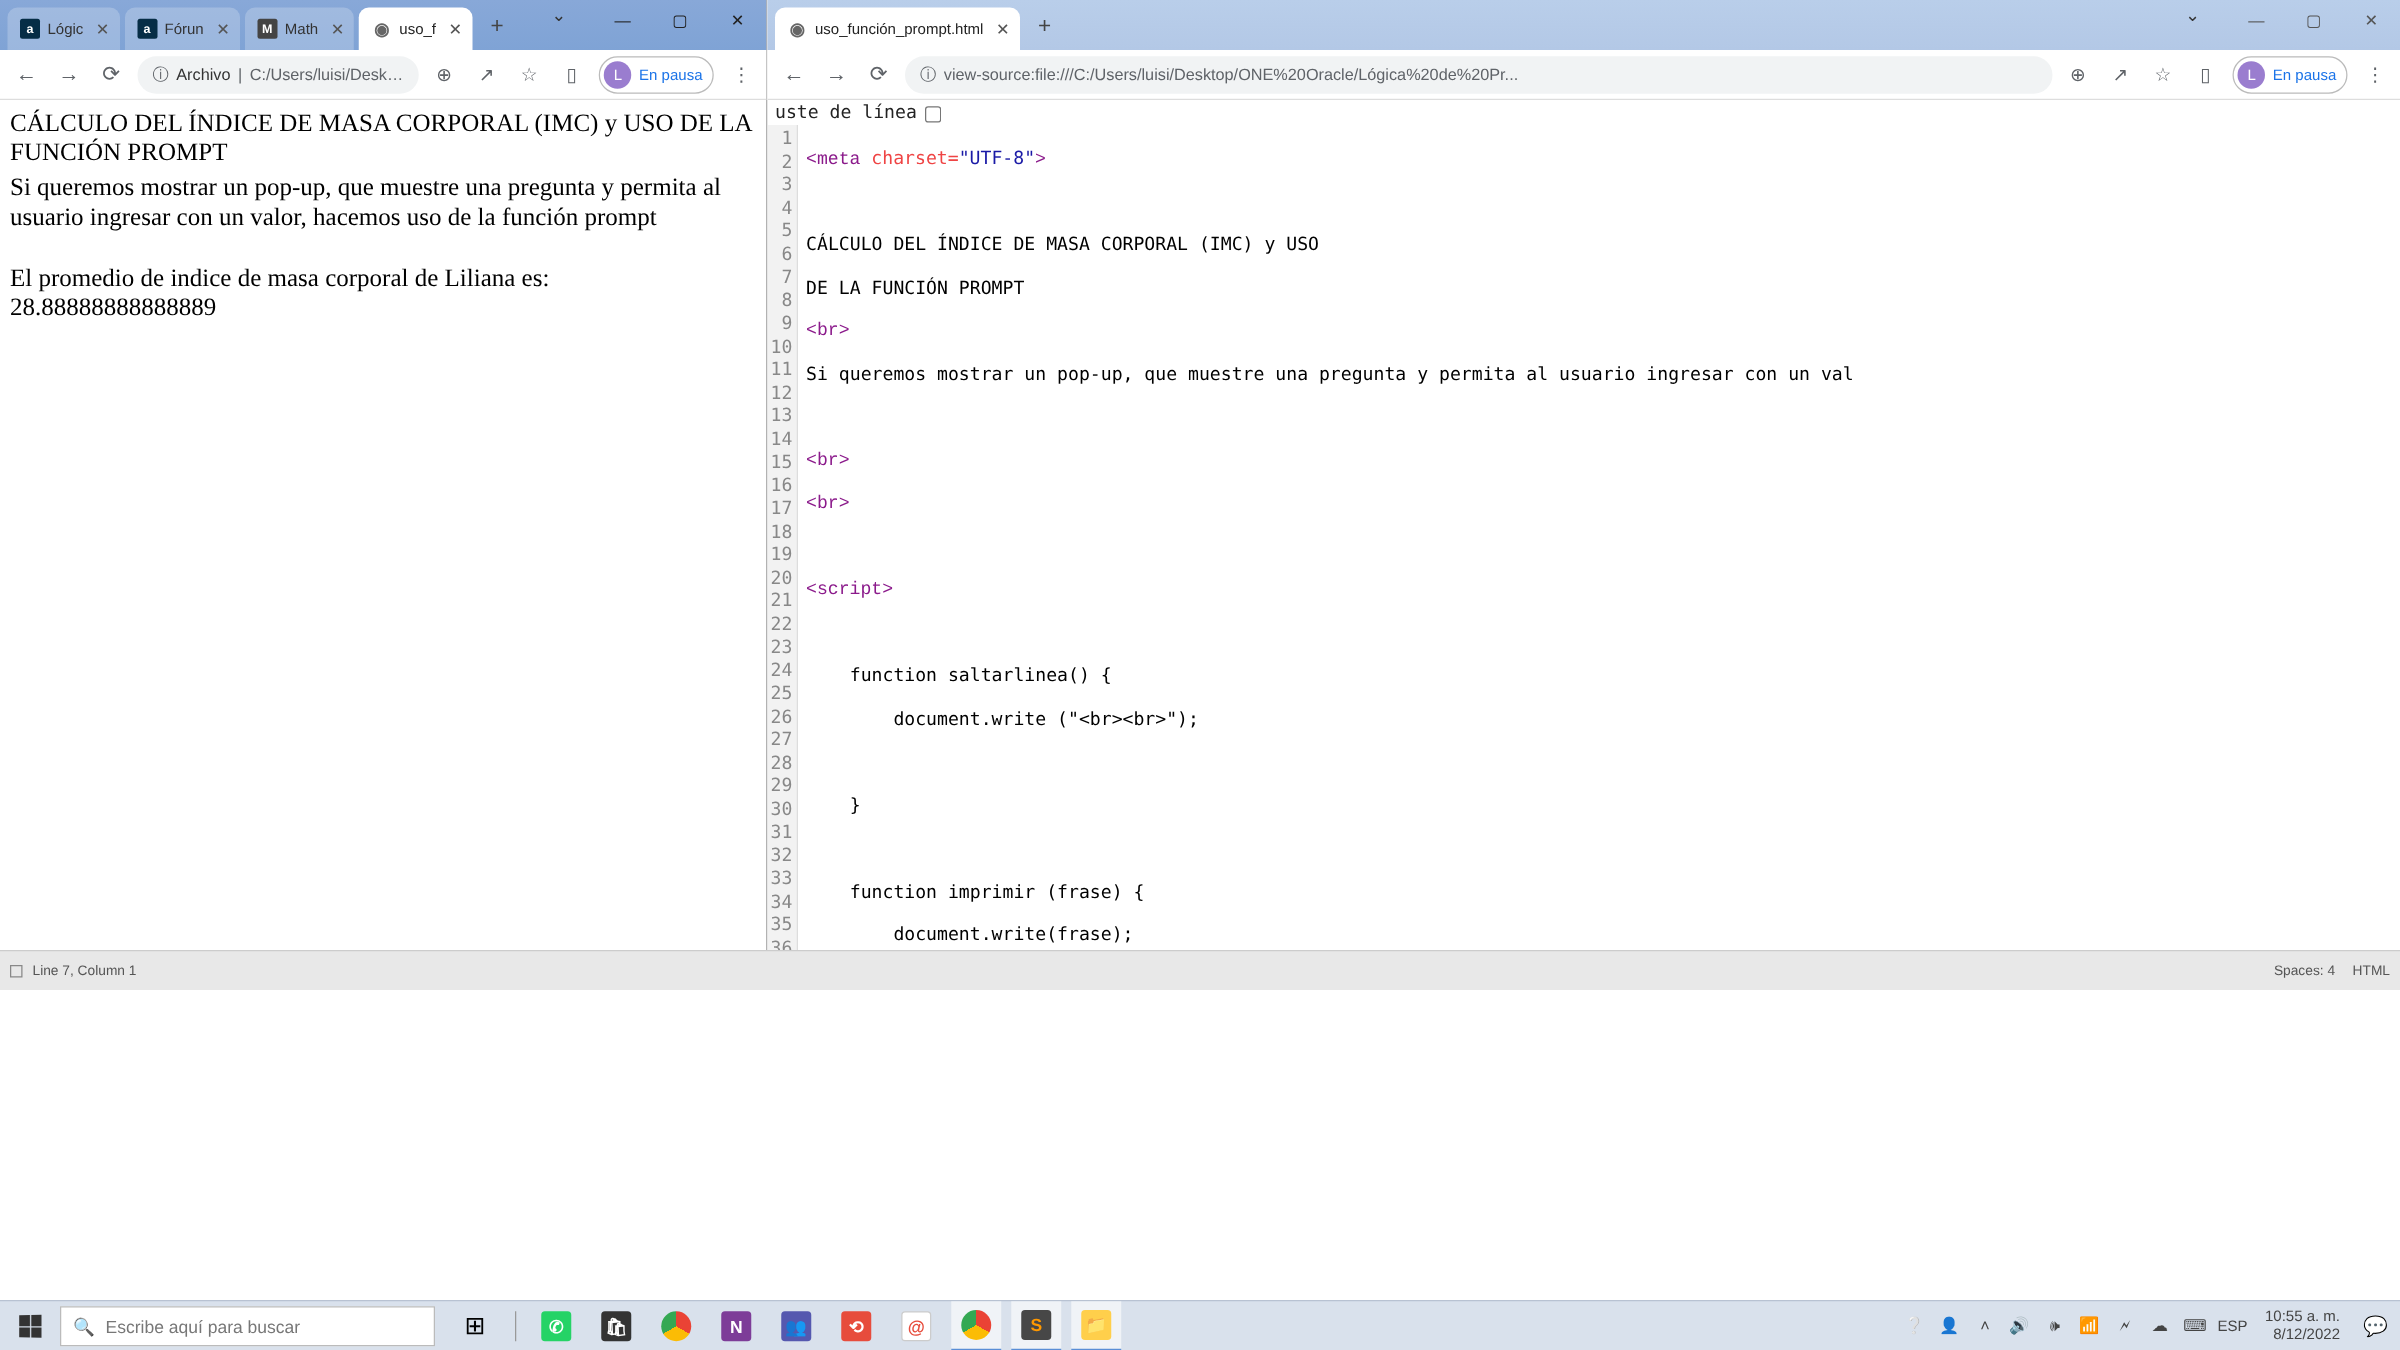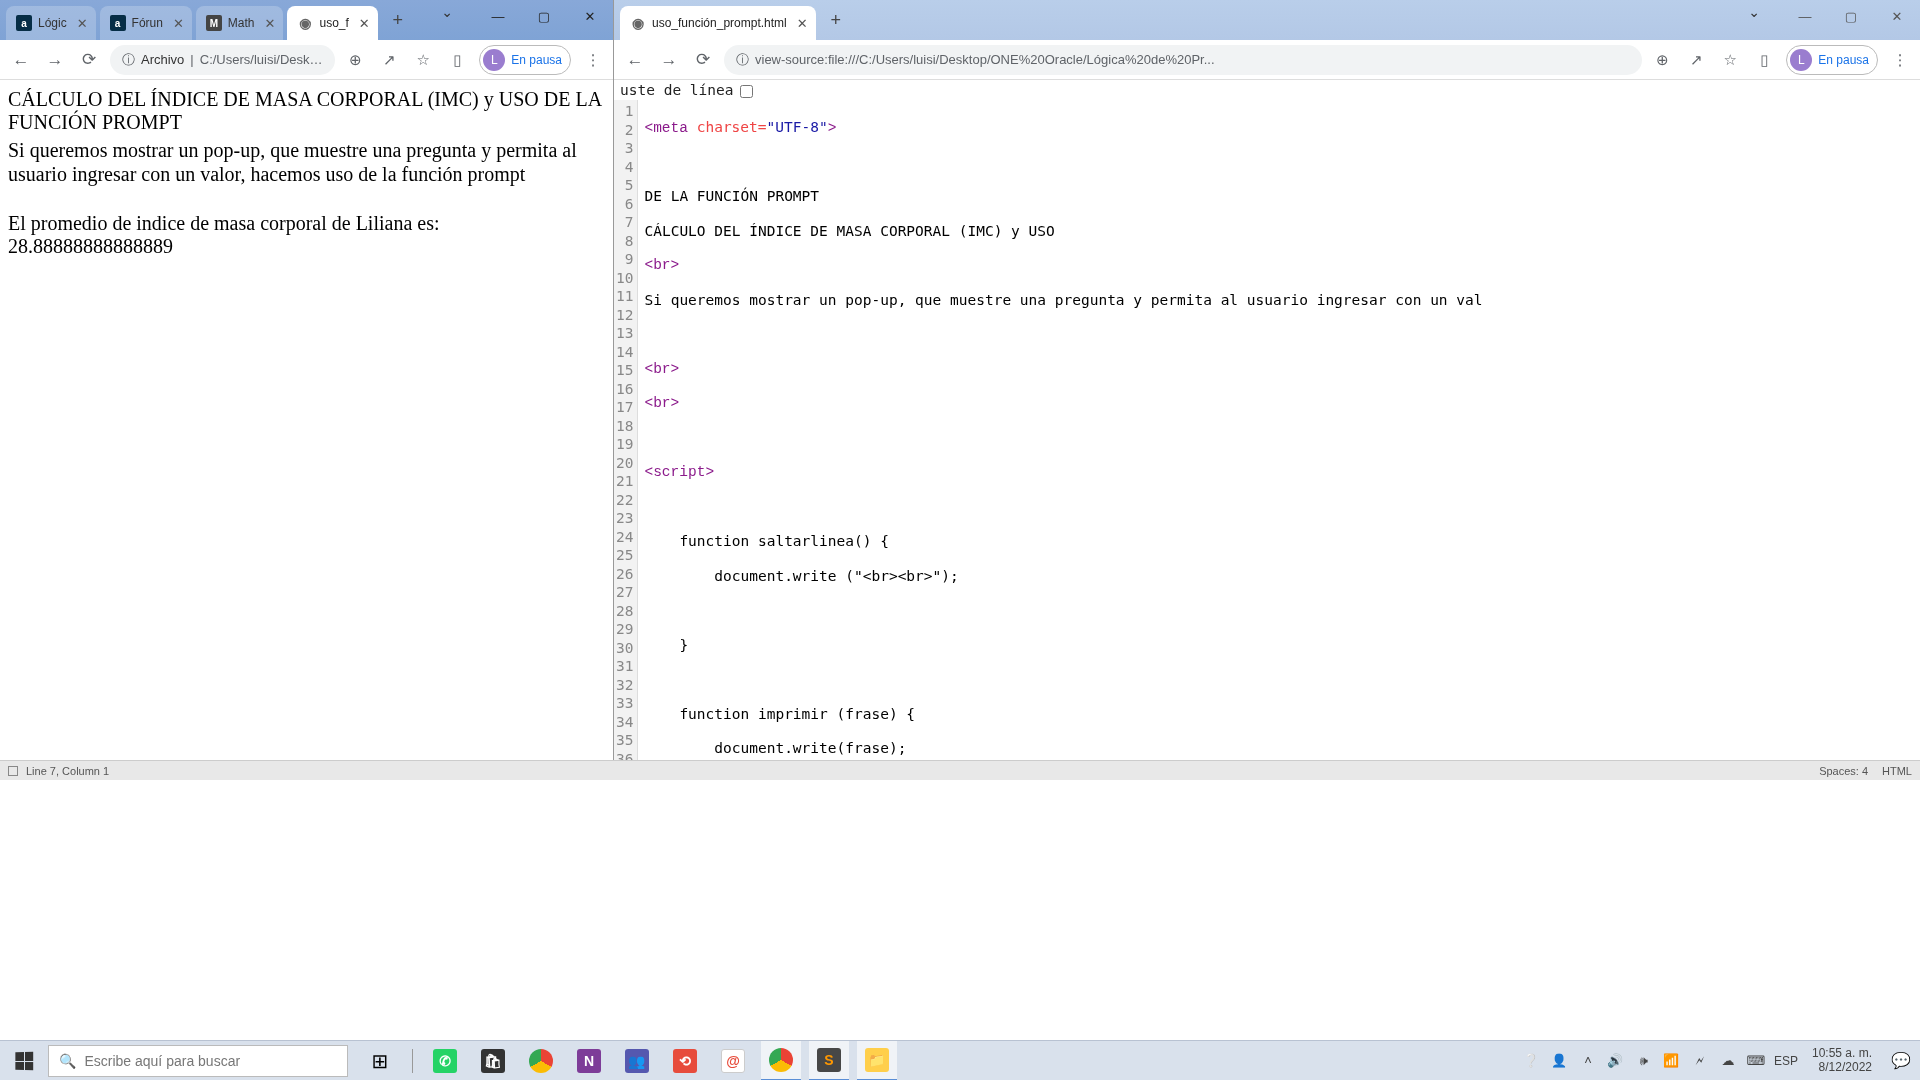--- a/index.html
+++ b/index.html
@@ -204,21 +204,21 @@
       font-family: "Times New Roman", serif;
       font-size: 20px;
       margin-top: 26px;
     }
     
     .sublime-status {
       position:absolute;
       left:0;
       top:760px;
       width:100%;
-      height:20px;
+      height:32px;
       background:#e8e8e8;
       border-top:1px solid #ccc;
       display:flex;
       align-items:center;
       font-size:11px;
       color:#555;
       padding:0 8px;
     }
     .sublime-status .sq {width:10px;height:10px;border:1px solid #888;margin-right:8px;}
     .sublime-status .right {margin-left:auto;display:flex;gap:14px;align-items:center;}
@@ -467,22 +467,22 @@
         <div>32</div>
         <div>33</div>
         <div>34</div>
         <div>35</div>
         <div>36</div>
         <div>37</div>
       </div>
     <div class="vs-code">
 <div><span class="t-tag">&lt;meta </span><span class="t-attr">charset=</span><span class="t-str">"UTF-8"</span><span class="t-tag">&gt;</span></div>
 <div>&nbsp;</div>
+<div class="t-txt">CÁLCULO DEL ÍNDICE DE MASA CORPORAL (IMC) y USO</div>
 <div class="t-txt">DE LA FUNCIÓN PROMPT</div>
-<div class="t-txt">CÁLCULO DEL ÍNDICE DE MASA CORPORAL (IMC) y USO</div>
 <div class="t-tag">&lt;br&gt;</div>
 <div class="t-txt">Si queremos mostrar un pop-up, que muestre una pregunta y permita al usuario ingresar con un val</div>
 <div>&nbsp;</div>
 <div class="t-tag">&lt;br&gt;</div>
 <div class="t-tag">&lt;br&gt;</div>
 <div>&nbsp;</div>
 <div class="t-tag">&lt;script&gt;</div>
 <div>&nbsp;</div>
 <div class="t-txt">    function saltarlinea() {</div>
 <div class="t-txt">        document.write ("&lt;br&gt;&lt;br&gt;");</div>

